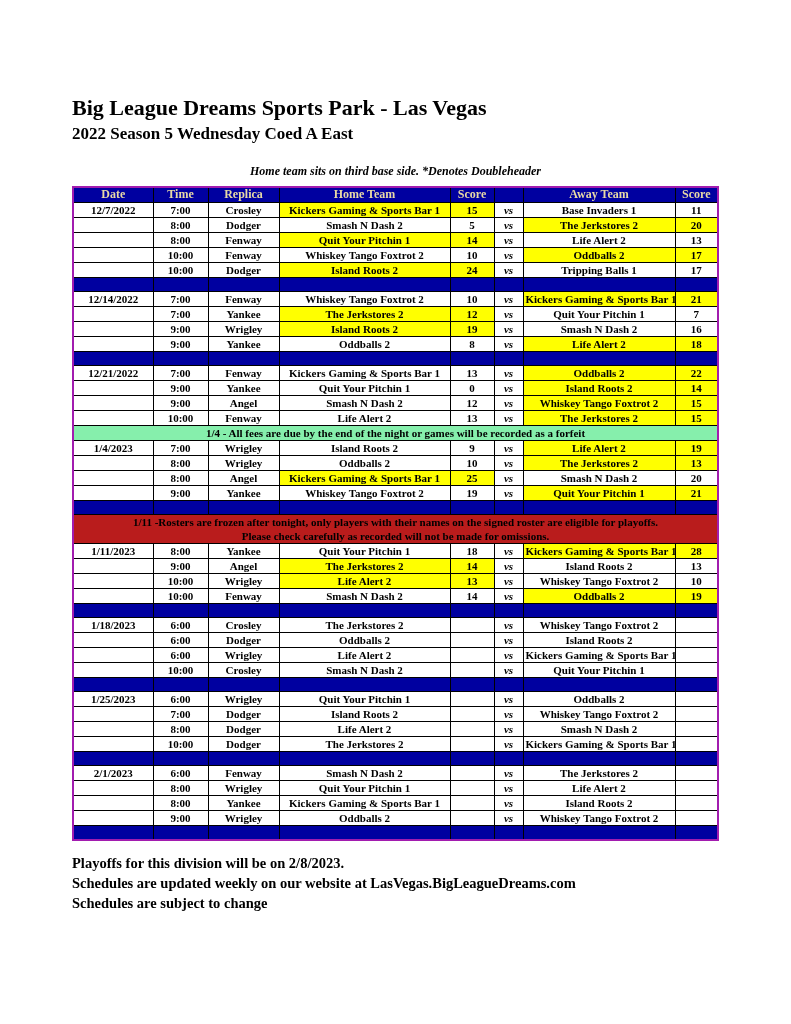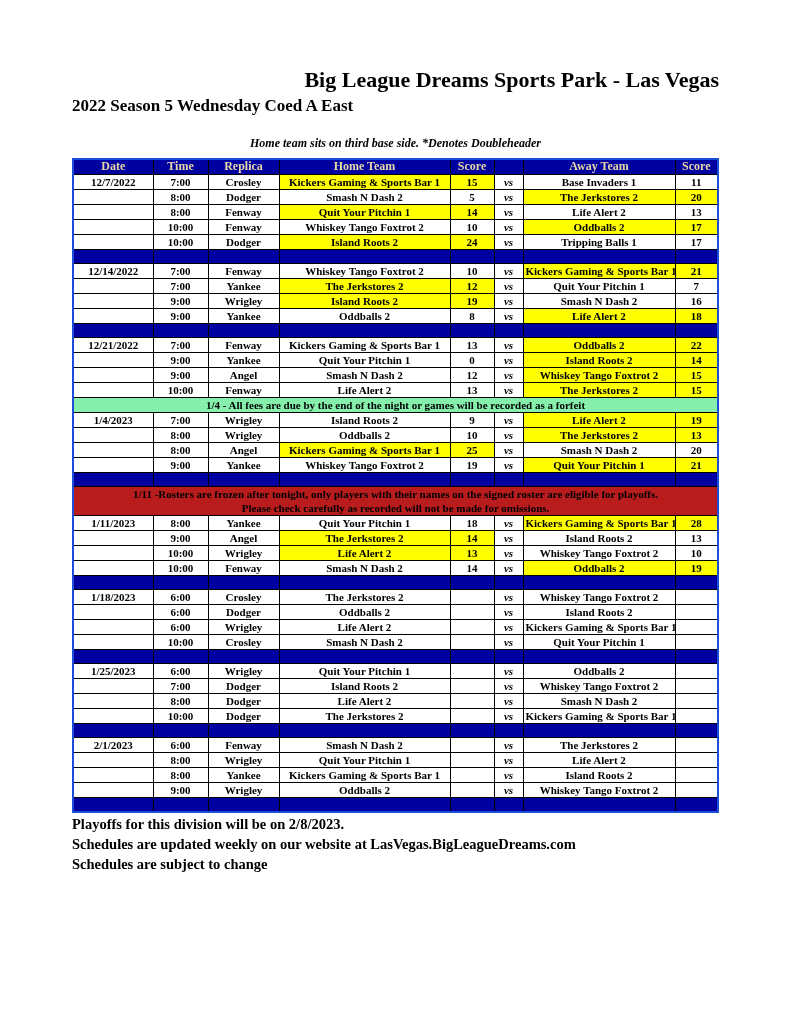--- a/index.html
+++ b/index.html
@@ -3,32 +3,32 @@
 <meta charset="utf-8">
 <style>
   html,body{margin:0;padding:0;background:#fff;}
   .page{
     width:791px;height:1024px;background:#ffffff;position:relative;
     font-family:"Liberation Serif","DejaVu Serif",serif;
     -webkit-font-smoothing:antialiased;overflow:hidden;
   }
   .content{width:647px;margin:0 auto;}
   .doc-title{
-    text-align:right;font-size:22px;font-weight:bold;color:#000;
-    padding-top:68px;line-height:1.1;
+    text-align:left;font-size:22px;font-weight:bold;color:#000;
+    padding-top:96px;line-height:1.1;
   }
   .doc-subtitle{
     text-align:left;font-size:17px;font-weight:bold;color:#000;margin-top:4px;
   }
   .doc-note{
     text-align:center;font-size:12px;font-weight:bold;font-style:italic;color:#000;margin-top:20px;
   }
   table.sched{
     border-collapse:collapse;table-layout:fixed;width:647px;margin-top:7px;
-    border:2px solid #1d4ed8;
+    border:2px solid #a21caf;
   }
   table.sched td,table.sched th{
     border:1px solid #000;height:14px;padding:0 2px;
     font-size:11px;font-weight:bold;line-height:1.15;
     text-align:center;vertical-align:middle;color:#000;
     overflow:hidden;white-space:nowrap;
   }
   .col-date{width:80px}.col-time{width:55px}.col-replica{width:71px}
   .col-home{width:171px}.col-score{width:44px}.col-vs{width:29px}
   .col-away{width:152px}.col-score2{width:43px}
@@ -38,21 +38,21 @@
   td.win{background:#FFFF00;color:#00008B;}
   td.c-vs{font-style:italic;font-size:10px;}
   tr.sep td{background:#0000A0;height:13px;}
   td.notice-blue{
     background:#86efac;color:#FFFFFF;font-size:11.5px;height:14px;
   }
   td.notice-red{
     background:#b91c1c;color:#FFFFFF;font-size:11.5px;height:30px;padding:1px 2px;margin-top:20px;
   }
   td.notice-red div{line-height:14px;}
-  .footer{margin-top:1px;}
+  .footer{margin-top:12px;}
   .footer .fline{
     font-size:14.5px;font-weight:bold;color:#000;line-height:20px;
   }
   .footer .fline.highlight{
     background:#FFFF00;color:#0000A0;width:647px;line-height:18px;margin:1px 0;
   }
 </style>
 </head>
 <body>
 

